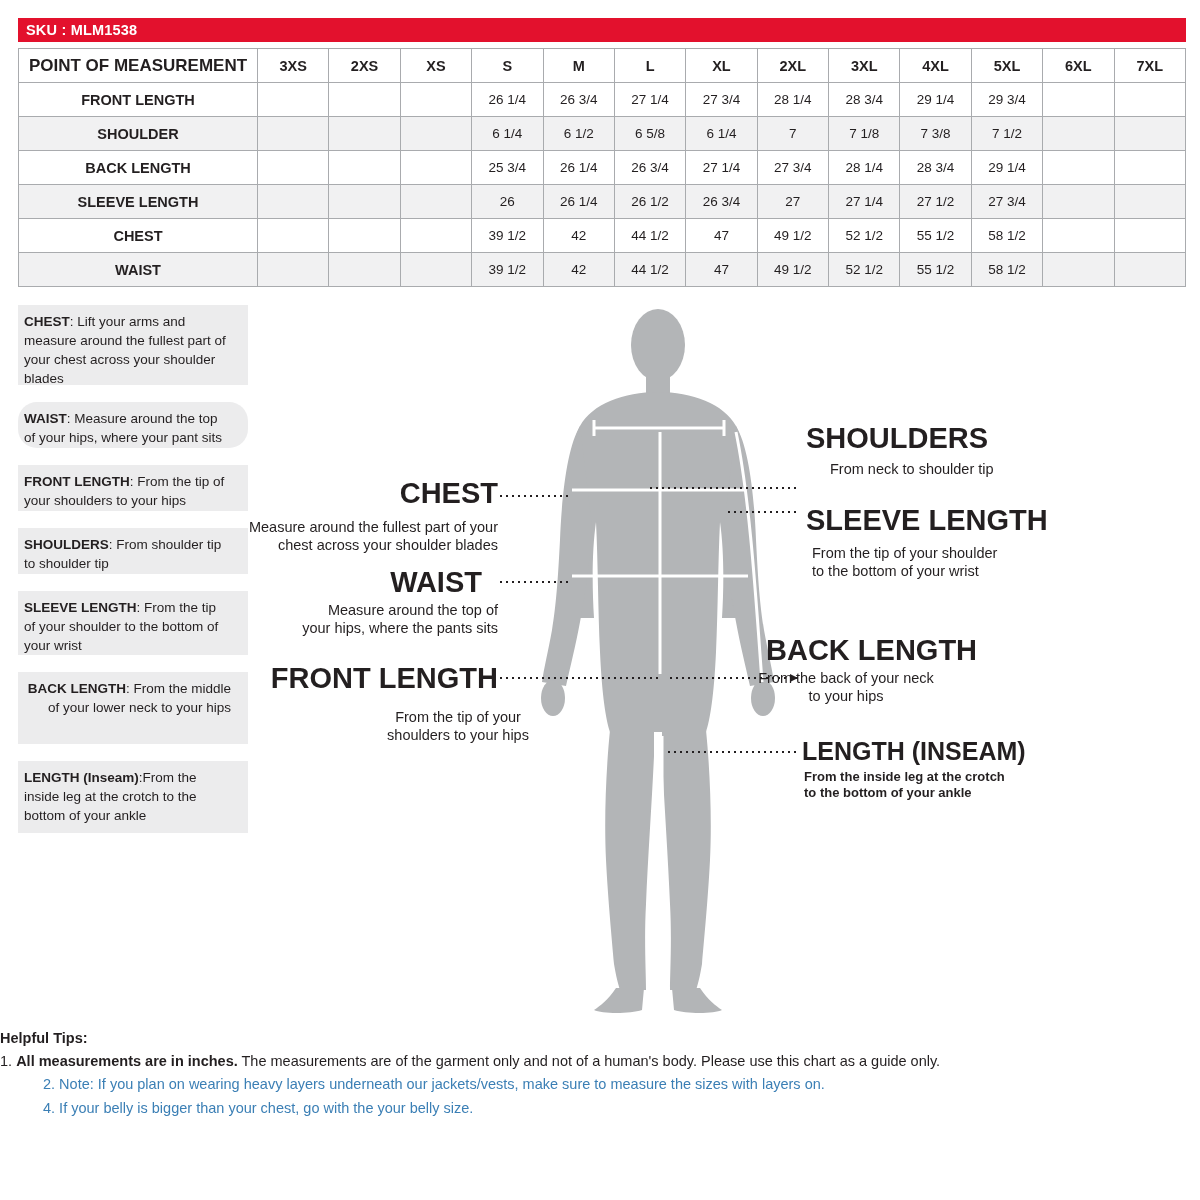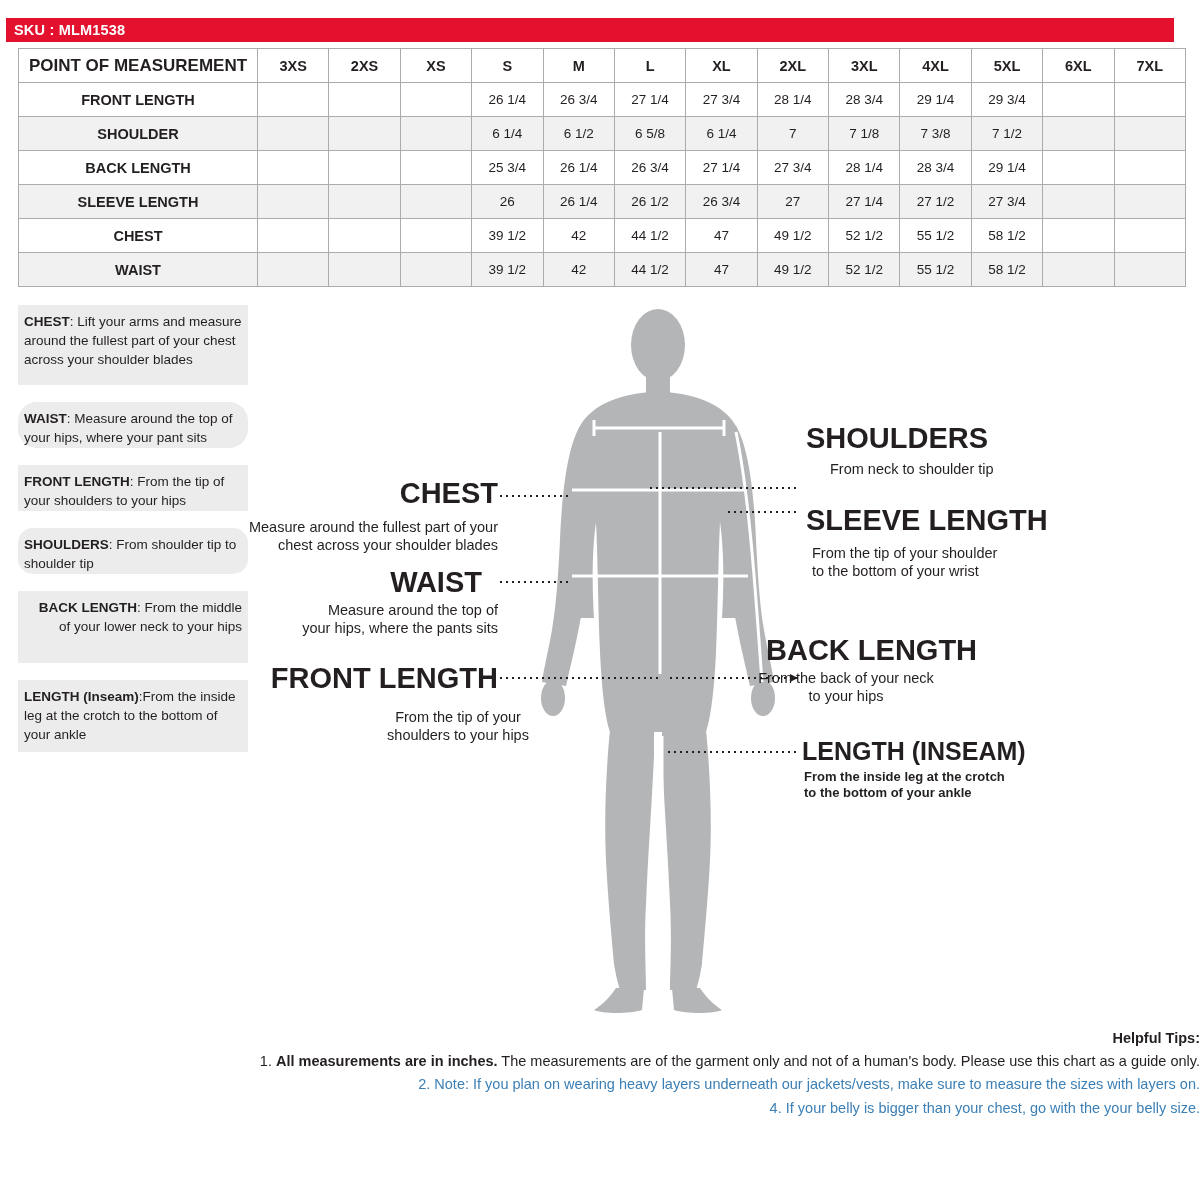--- a/index.html
+++ b/index.html
@@ -12,21 +12,21 @@
     background: #ffffff;
     font-family: "Liberation Sans", sans-serif;
     color: #231f20;
     position: relative;
     overflow: hidden;
   }
 
   
   .sku-bar {
     position: absolute;
-    left: 6px;
+    left: 18px;
     top: 18px;
     width: 1168px;
     height: 24px;
     background: #e3112d;
     color: #ffffff;
     font-size: 14.5px;
     font-weight: bold;
     display: flex;
     align-items: center;
     padding-left: 8px;
@@ -71,21 +71,21 @@
 
   
   .defs {
     position: absolute;
     left: 18px;
     top: 305px;
     width: 230px;
   }
   .def-block {
     background: #ececed;
-    padding: 7px 6px 8px 6px;
+    padding: 7px 17px 8px 6px;
     margin-bottom: 17px;
     font-size: 13.5px;
     line-height: 1.42;
     color: #231f20;
     box-sizing: border-box;
   }
   .def-block b {
     font-weight: bold;
   }
 
@@ -100,21 +100,21 @@
   .figure-area svg {
     display: block;
   }
 
   
   .tips {
     position: absolute;
     left: 0;
     top: 1030px;
     width: 1200px;
-    text-align: right;
+    text-align: left;
   }
   .tips-title {
     font-size: 14.5px;
     font-weight: bold;
     color: #231f20;
     margin-bottom: 4px;
   }
   .tip-line {
     font-size: 14.5px;
     color: #231f20;
@@ -255,22 +255,25 @@
 <div class="defs">
   <div class="def-block" style="height:80px;">
     <b>CHEST</b><span>: </span><span>Lift your arms  and measure around the fullest part of your chest across your shoulder blades</span>
   </div>
   <div class="def-block" style="height:46px;border-radius:19px;">
     <b>WAIST</b><span>:  </span><span>Measure around the top of your hips, where your pant sits</span>
   </div>
   <div class="def-block" style="height:46px;">
     <b>FRONT LENGTH</b><span>: </span><span>From the tip of your shoulders to your hips</span>
   </div>
-  <div class="def-block" style="height:46px;border-radius:15px;">
+  <div class="def-block" style="height:46px;">
     <b>SHOULDERS</b><span>: </span><span>From shoulder tip to shoulder tip</span>
+  </div>
+  <div class="def-block" style="height:64px;">
+    <b>SLEEVE LENGTH</b><span>: </span><span>From the tip of your shoulder to the bottom of your wrist</span>
   </div>
   <div class="def-block" style="height:72px;text-align:right;">
     <b>BACK LENGTH</b><span>: </span><span>From the middle of your lower neck to your hips</span>
   </div>
   <div class="def-block" style="height:72px;">
     <b>LENGTH (Inseam)</b><span>:</span><span>From the inside leg at the crotch to the bottom of your ankle</span>
   </div>
 </div>
 
 <div class="figure-area">

